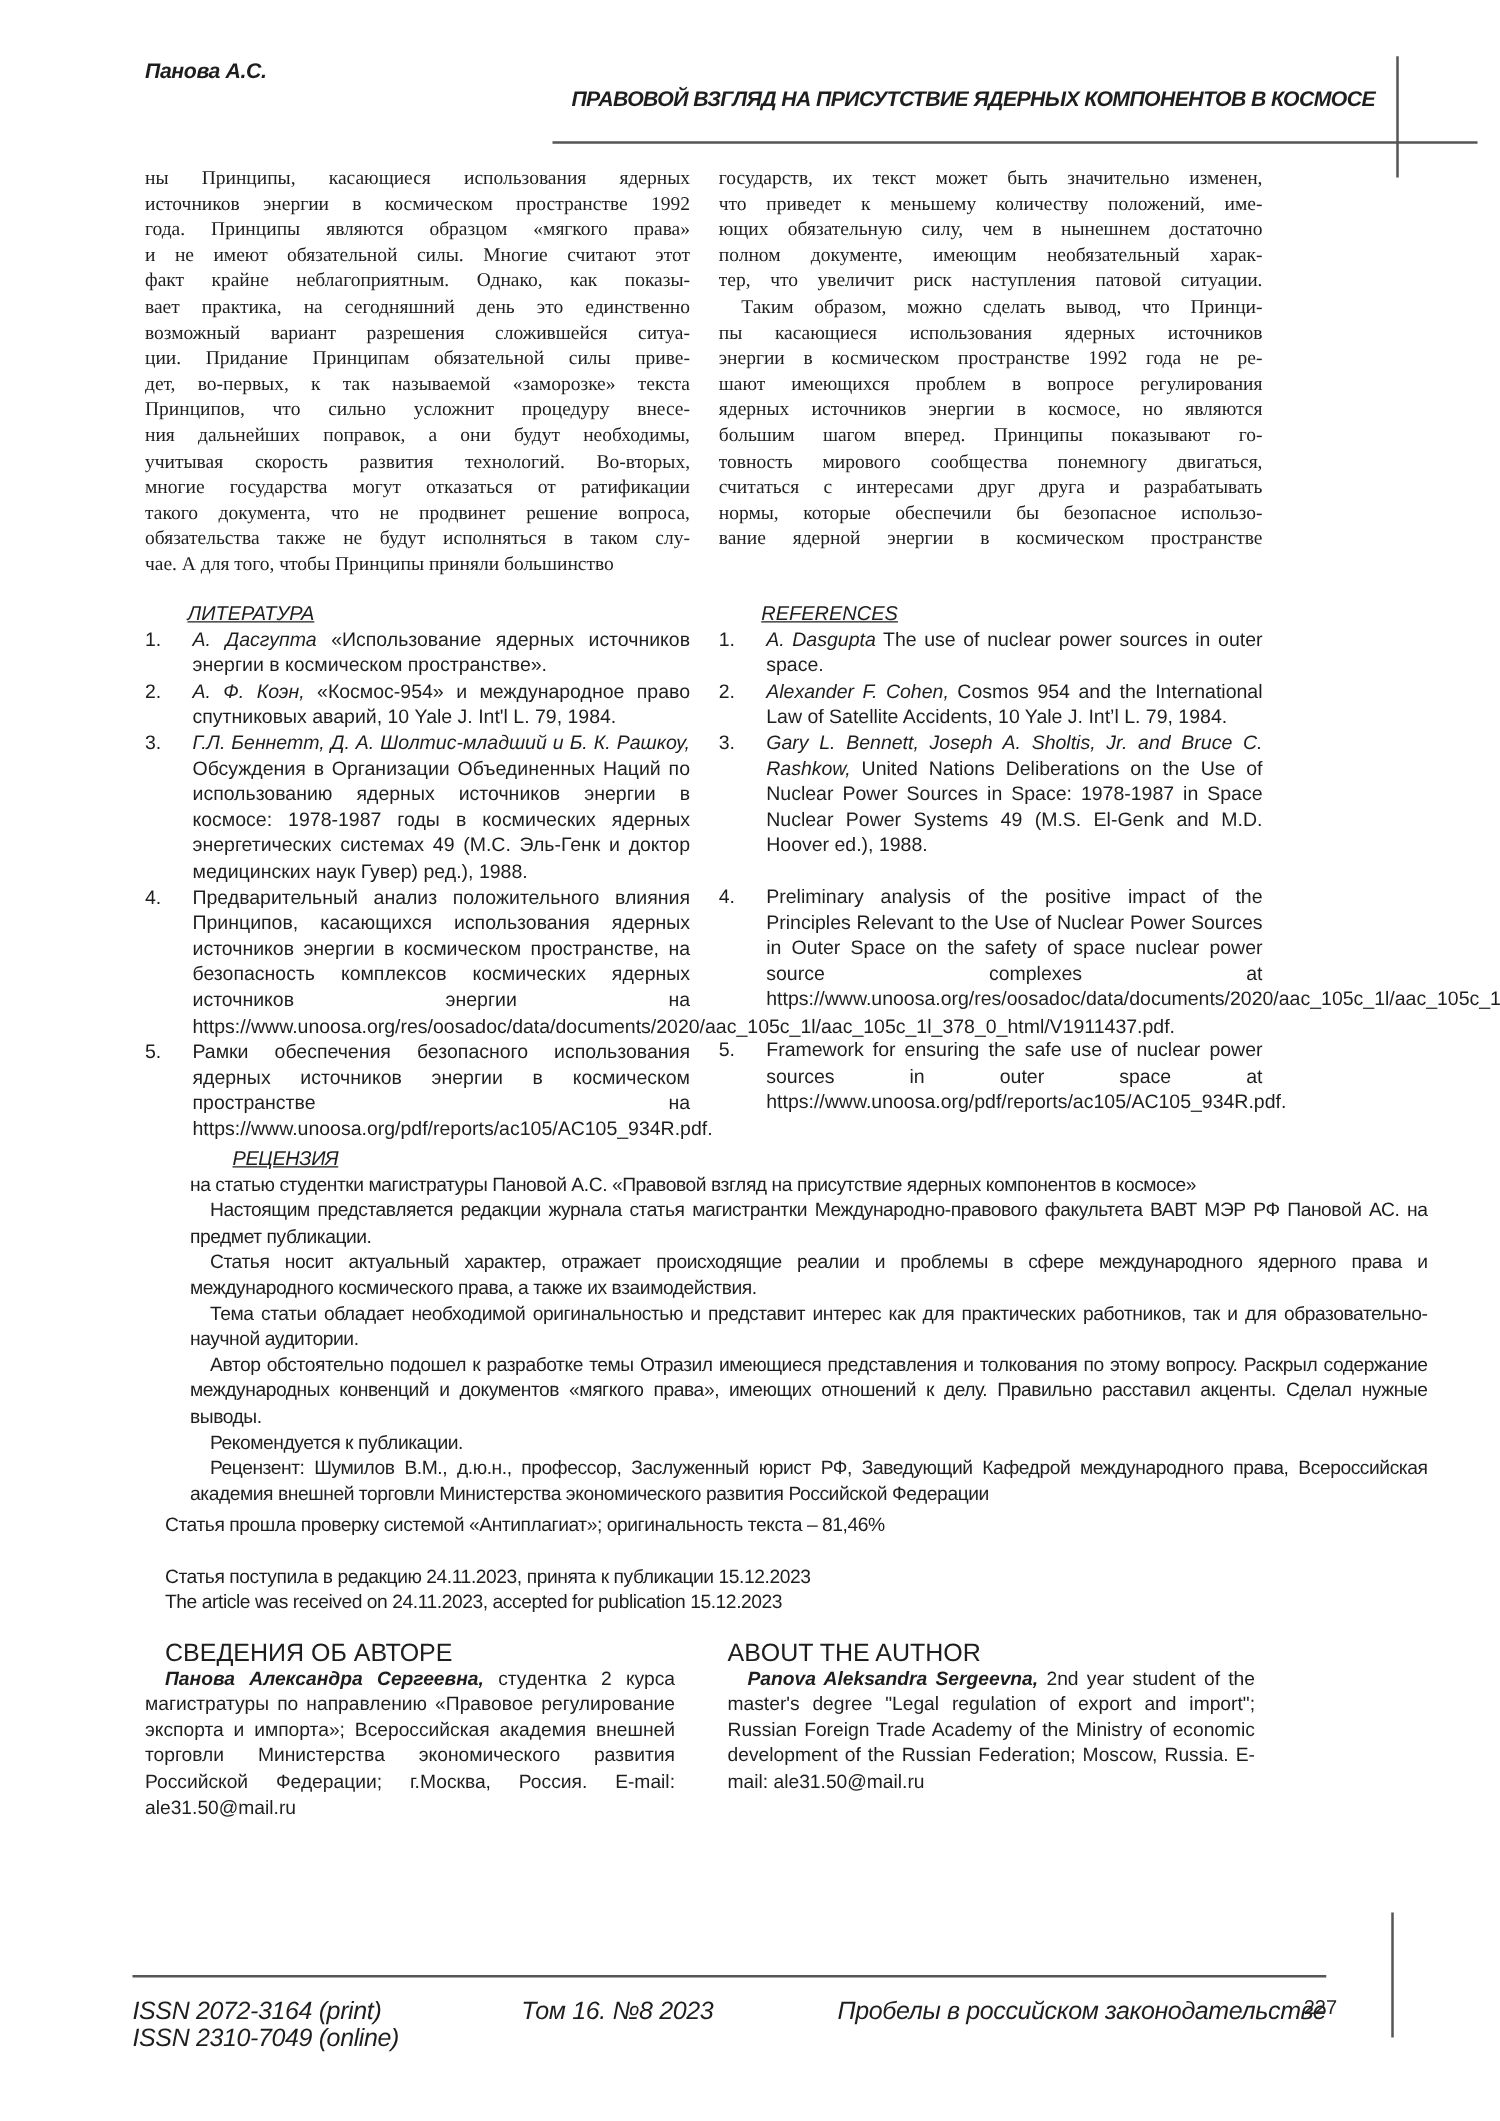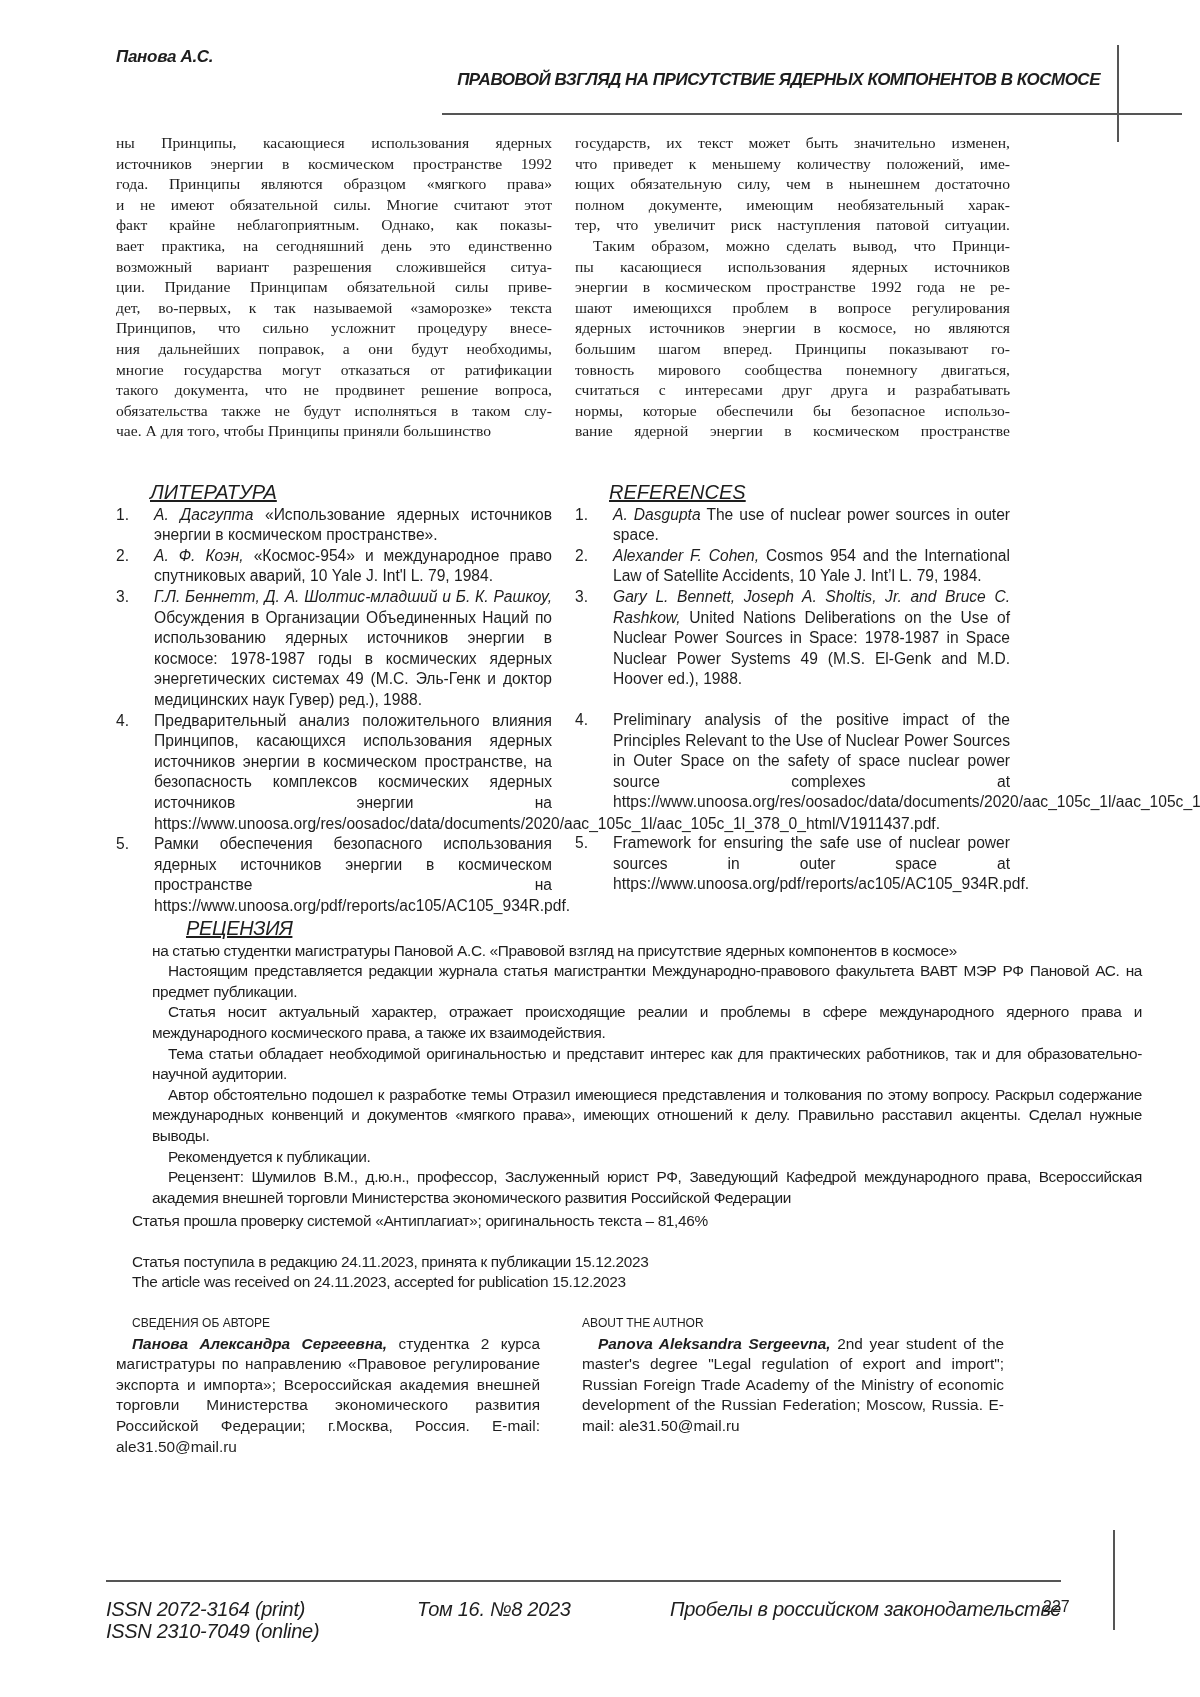--- a/index.html
+++ b/index.html
@@ -8,34 +8,34 @@
   .abs { position: absolute; }
   .hdr-author { left: 116px; top: 47px; font-size: 17px; font-weight: bold; font-style: italic; letter-spacing: -0.3px; }
   .hdr-title { left: 380px; top: 47px; width: 720px; text-align: right; font-size: 17px; font-weight: bold; font-style: italic; letter-spacing: -0.5px; white-space: nowrap; margin-top: 23px; }
   .rule-h { background: #555; height: 2px; }
   .rule-v { background: #555; width: 2px; }
 
   .col { position: absolute; font-size: 15.6px; line-height: 20.6px; text-align: justify; }
   .line { display: block; text-align: justify; text-align-last: justify; height: 20.6px; white-space: nowrap; overflow: hidden; font-family: Liberation Serif, serif; }
   .line.last { text-align-last: left; }
 
-  .sec-title { font-style: italic; text-decoration: underline; font-size: 20px; }
+  .sec-title { font-style: italic; text-decoration: underline; font-size: 16px; }
   .refs { list-style: none; margin: 0; padding: 0; }
   .refs li { position: relative; padding-left: 38px; text-align: justify; }
   .refs li .num { position: absolute; left: 0; top: 0; }
   .refs li .au { font-style: italic; }
 
   .review { position: absolute; left: 116px; width: 990px; font-size: 15.4px; line-height: 20.6px; letter-spacing: -0.35px; }
   .review p { margin: 0; text-align: justify; }
   .review .ind { text-indent: 16px; }
 
   .meta { position: absolute; left: 132px; font-size: 15.4px; line-height: 20.6px; letter-spacing: -0.35px; }
 
   .author-col { position: absolute; font-size: 15.4px; line-height: 20.6px; text-align: justify; }
-  .author-col .h { font-size: 12px; text-indent: 16px; }
+  .author-col .h { font-size: 20px; text-indent: 16px; }
   .author-col .name { font-weight: bold; font-style: italic; }
   .author-col p { margin: 0; }
   .author-col .ind { text-indent: 16px; }
 
   .footer { position: absolute; font-size: 20px; font-style: italic; letter-spacing: -0.3px; }
   .footer-page { position: absolute; font-size: 16px; }
 </style>
 </head>
 <body>
 
@@ -49,20 +49,21 @@
     <span class="line">источников энергии в космическом пространстве 1992</span>
     <span class="line">года. Принципы являются образцом «мягкого права»</span>
     <span class="line">и не имеют обязательной силы. Многие считают этот</span>
     <span class="line">факт крайне неблагоприятным. Однако, как показы-</span>
     <span class="line">вает практика, на сегодняшний день это единственно</span>
     <span class="line">возможный вариант разрешения сложившейся ситуа-</span>
     <span class="line">ции. Придание Принципам обязательной силы приве-</span>
     <span class="line">дет, во-первых, к так называемой «заморозке» текста</span>
     <span class="line">Принципов, что сильно усложнит процедуру внесе-</span>
     <span class="line">ния дальнейших поправок, а они будут необходимы,</span>
+    <span class="line">учитывая скорость развития технологий. Во-вторых,</span>
     <span class="line">многие государства могут отказаться от ратификации</span>
     <span class="line">такого документа, что не продвинет решение вопроса,</span>
     <span class="line">обязательства также не будут исполняться в таком слу-</span>
     <span class="line last">чае. А для того, чтобы Принципы приняли большинство</span>
   </div>
 <div class="col" style="left:575px; top:133px; width:435px;" id="rightcol">
     <span class="line">государств, их текст может быть значительно изменен,</span>
     <span class="line">что приведет к меньшему количеству положений, име-</span>
     <span class="line">ющих обязательную силу, чем в нынешнем достаточно</span>
     <span class="line">полном документе, имеющим необязательный харак-</span>

